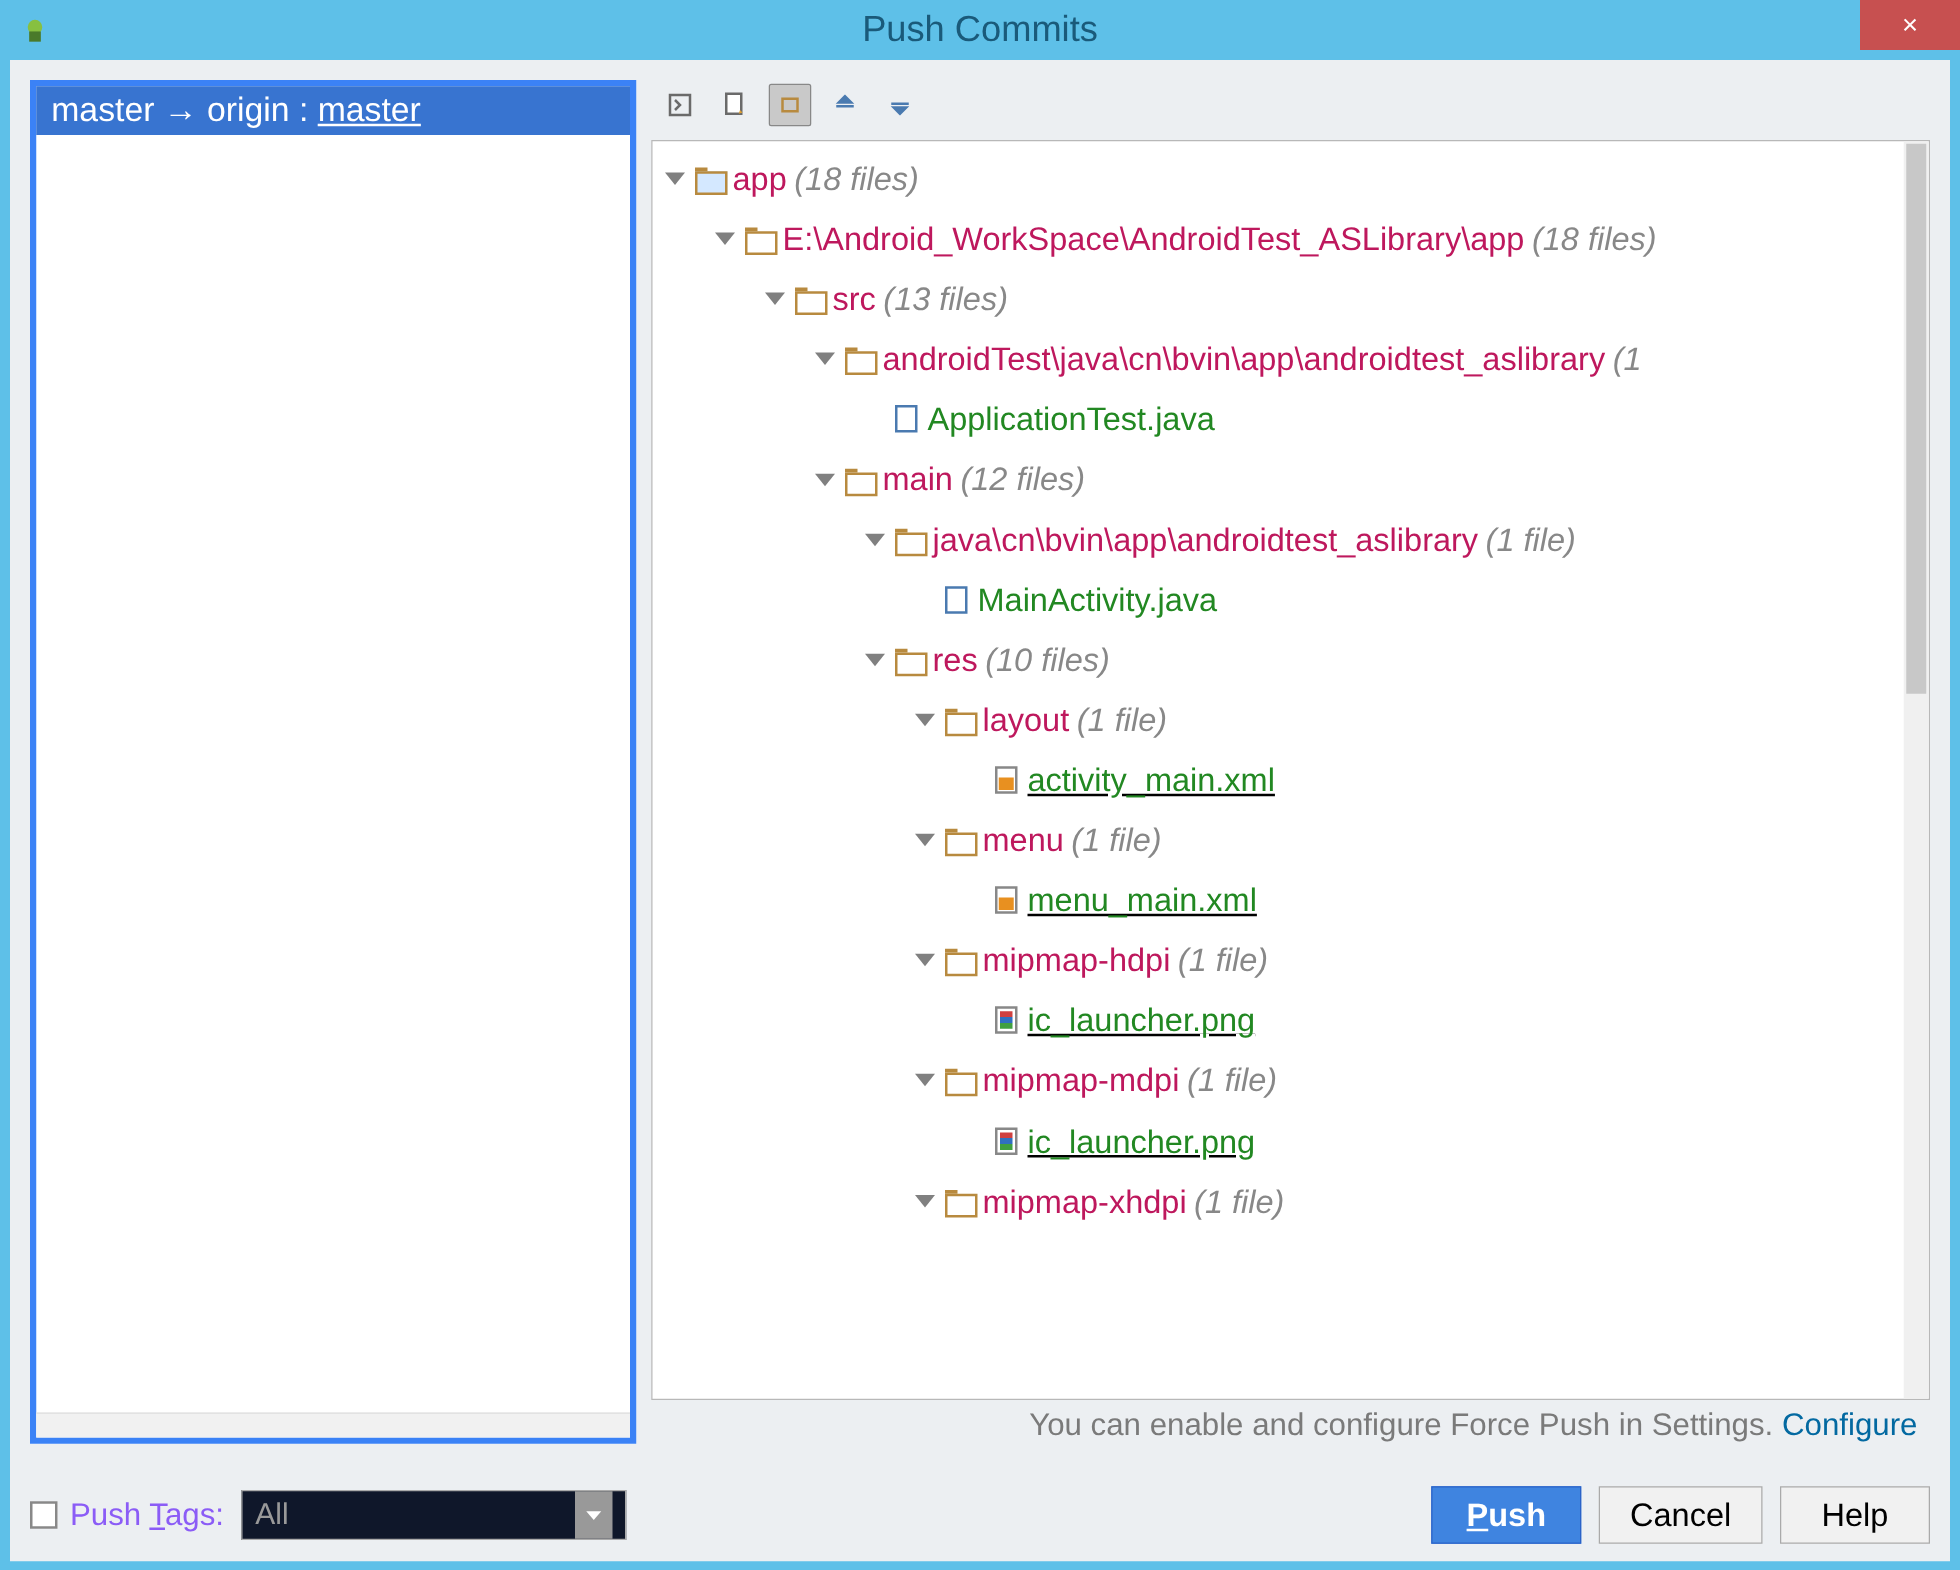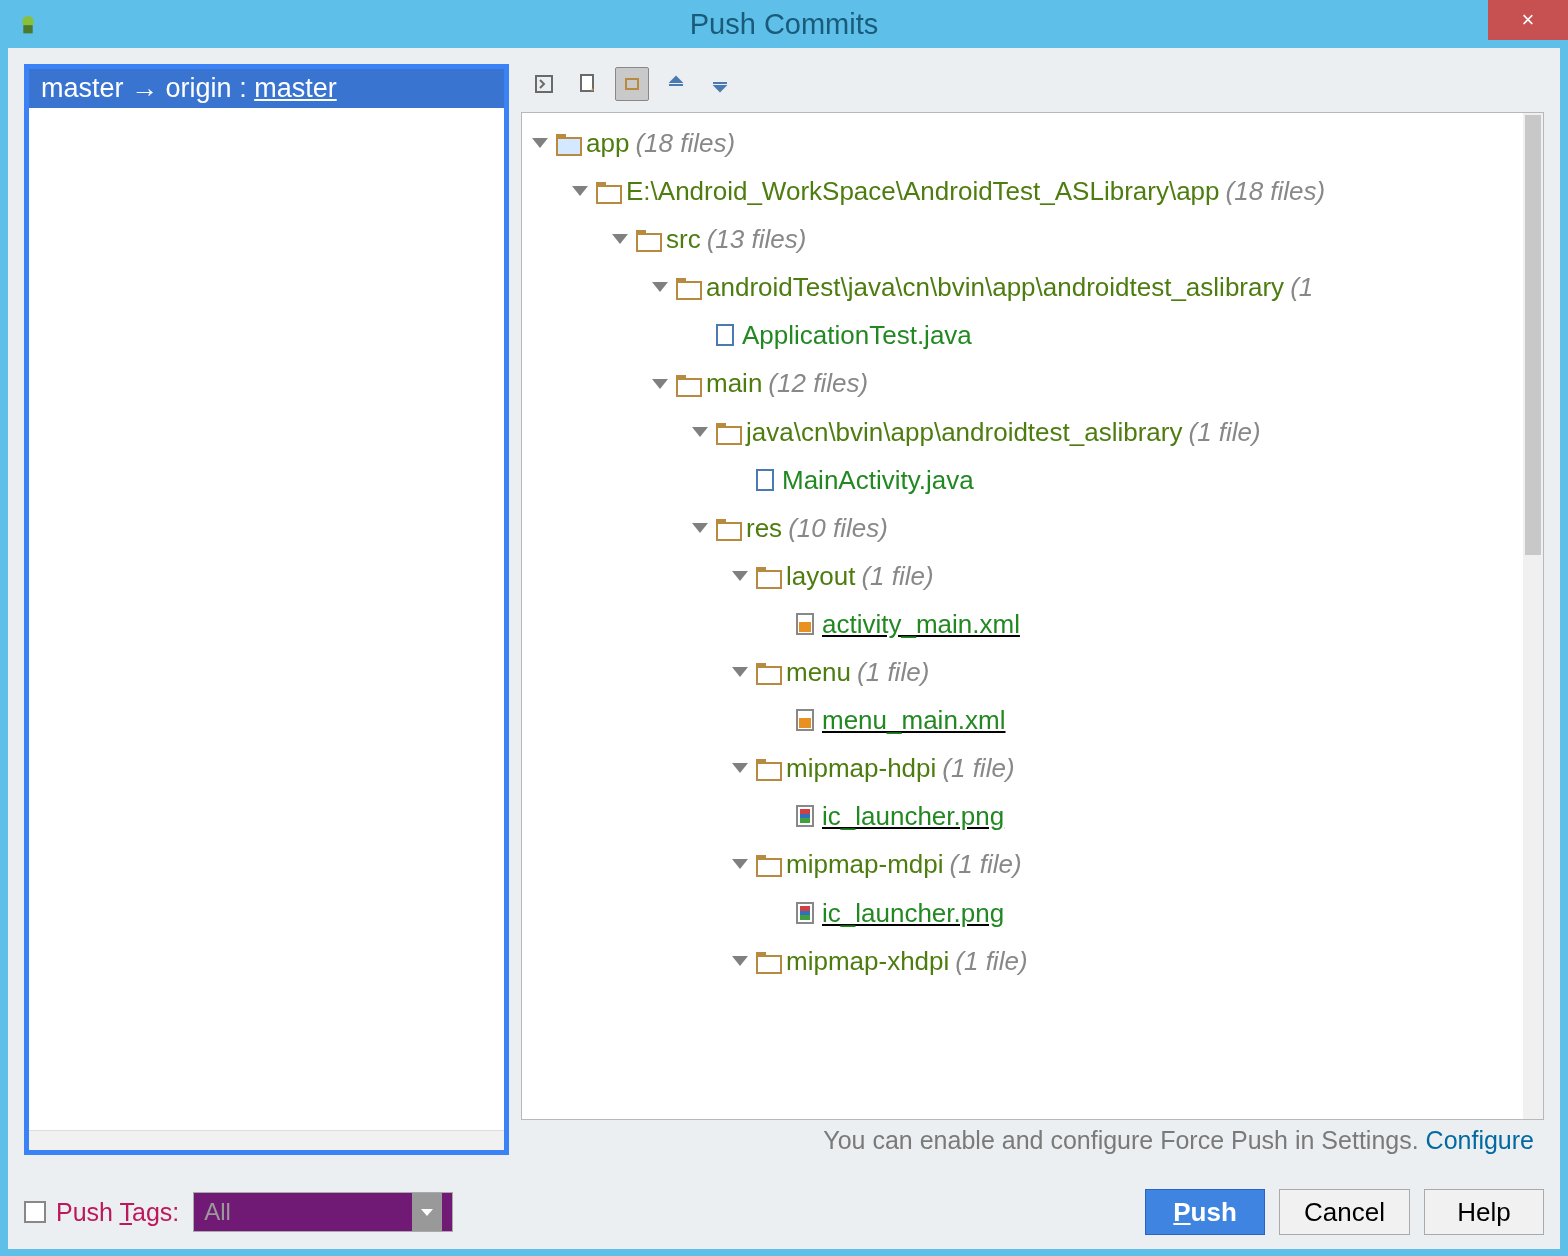--- a/index.html
+++ b/index.html
@@ -179,49 +179,49 @@
   width: 12px; height: 10px;
   background: #e89020;
 }
 .file-icon.img::after {
   content: "";
   position: absolute;
   top: 2px; left: 2px;
   width: 10px; height: 14px;
   background: linear-gradient(#d04040 33%, #3070c0 33% 66%, #40a040 66%);
 }
-.tree-label { color: #4d7c0f; }
+.tree-label { color: #be185d; }
 .tree-label.green { color: #228822; }
 .file-label, .file-count { color: #888; font-style: italic; margin-left: 6px; }
 .hint-row {
   text-align: right;
   padding: 6px 10px 0 0;
   color: #7a7a7a;
   font-size: 25px;
 }
 .hint-row .link { color: #0369a1; cursor: pointer; }
 .bottom-bar {
   display: flex;
   align-items: center;
   margin-top: 34px;
 }
 .checkbox {
   width: 22px; height: 22px;
   border: 2px solid #888;
   background: #fff;
   margin-right: 10px;
 }
-.bottom-bar .lbl { font-size: 25px; color: #be185d; }
+.bottom-bar .lbl { font-size: 25px; color: #8b5cf6; }
 .bottom-bar .lbl .mn { text-decoration: underline; }
 .select {
   margin-left: 14px;
   height: 40px;
-  width: 260px;
+  width: 308px;
   border: 1px solid #aaa;
-  background: #701a75;
+  background: #0f172a;
   color: #999;
   font-size: 24px;
   padding: 0 10px;
   display: flex;
   align-items: center;
   justify-content: space-between;
 }
 .select .caret {
   width: 30px; height: 38px;
   background: #999;

